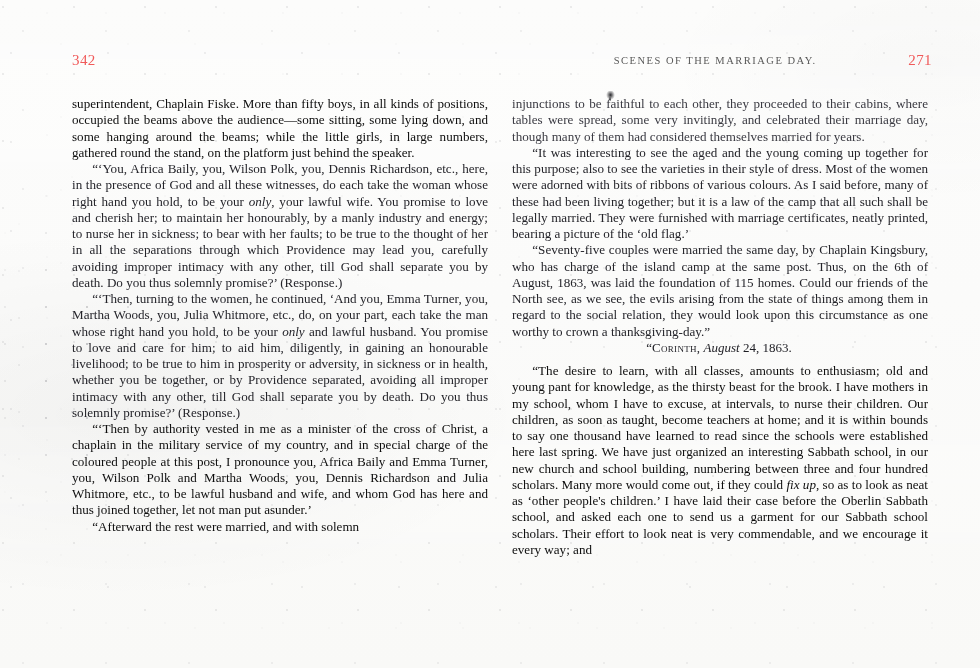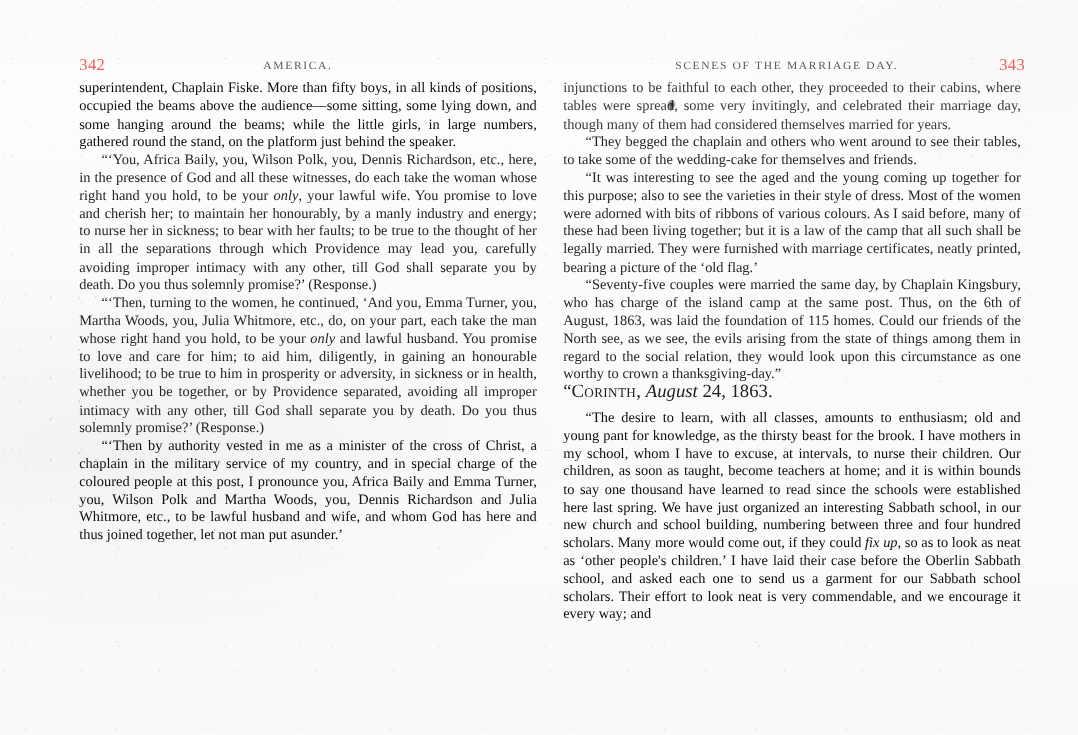--- a/index.html
+++ b/index.html
@@ -82,21 +82,21 @@
     font-variant: small-caps;
     text-transform: uppercase;
     transform: scaleY(0.96);
   }
   #head-left .head-title  { padding-right: 46px; }
   #head-right .head-title { padding-left: 10px; }
 
   
   .column {
     position: absolute;
-    top: 72px;
+    top: 96px;
     width: 416px;
     font-size: 13.1px;
     line-height: 16.25px;
     text-align: justify;
     text-justify: inter-word;
     color: #1b1b1b;
     hyphens: none;
   }
   #col-left  { left: 72px; }
   #col-right { left: 512px; }
@@ -119,22 +119,22 @@
     margin-top: 18px;
     margin-bottom: 9px;
     text-align: center;
     font-size: 9.5px;
     letter-spacing: 1.3px;
     text-transform: uppercase;
     color: #33333a;
     opacity: 0.88;
   }
   .dateline {
-    text-align: left;
-    font-size: 17px;
+    text-align: center;
+    font-size: 13px;
     margin-bottom: 7px;
     color: #1c1c22;
     padding-right: 2px;
   }
   .dateline .place {
     font-variant: small-caps;
     letter-spacing: 0.3px;
   }
 
   
@@ -175,47 +175,46 @@
   }
 </style>
 </head>
 <body>
 
 <div id="scan-page"></div>
 <div id="exposure-bands"></div>
 
 <div class="running-head" id="head-left">
   <span class="folio">342</span>
-  <span class="head-title">AMERICA.</span>
 </div>
 
 <div class="running-head" id="head-right">
   <span class="head-title">SCENES OF THE MARRIAGE DAY.</span>
-  <span class="folio">343</span>
+  <span class="folio">271</span>
 </div>
 
 <div class="column" id="col-left">
 
   <p class="noindent ink-strong">superintendent, Chaplain Fiske. More than fifty boys, in all kinds of positions, occupied the beams above the audience—some sitting, some lying down, and some hanging around the beams; while the little girls, in large numbers, gathered round the stand, on the platform just behind the speaker.</p>
 
 
   <p class="ink-mid"><span>“‘You, Africa Baily, you, Wilson Polk, you, Dennis Richardson, etc., here, in the presence of God and all these witnesses, do each take the woman whose right hand you hold, to be your </span><em>only</em><span>, your lawful wife. You promise to love and cherish her; to maintain her honourably, by a manly industry and energy; to nurse her in sickness; to bear with her faults; to be true to the thought of her in all the separations through which Providence may lead you, carefully avoiding improper intimacy with any other, till God shall separate you by death. Do you thus solemnly promise?’ (Response.)</span></p>
 
   <p class="ink-mid"><span>“‘Then, turning to the women, he continued, ‘And you, Emma Turner, you, Martha Woods, you, Julia Whitmore, etc., do, on your part, each take the man whose right hand you hold, to be your </span><em>only</em><span> and lawful husband. You promise to love and care for him; to aid him, diligently, in gaining an honourable livelihood; to be true to him in prosperity or adversity, in sickness or in health, whether you be together, or by Providence separated, avoiding all improper intimacy with any other, till God shall separate you by death. Do you thus solemnly promise?’ (Response.)</span></p>
 
   <p class="ink-strong">“‘Then by authority vested in me as a minister of the cross of Christ, a chaplain in the military service of my country, and in special charge of the coloured people at this post, I pronounce you, Africa Baily and Emma Turner, you, Wilson Polk and Martha Woods, you, Dennis Richardson and Julia Whitmore, etc., to be lawful husband and wife, and whom God has here and thus joined together, let not man put asunder.’</p>
 
+  <p class="ink-strong">“Afterward the rest were married, and with solemn</p>
 
 </div>
 
 <div class="column" id="col-right">
 
   <p class="noindent ink-faint">injunctions to be faithful to each other, they proceeded to their cabins, where tables were spread, some very invitingly, and celebrated their marriage day, though many of them had considered themselves married for years.</p>
 
-  <p class="ink-mid">“They begged the chaplain and others who went around to see their tables, to take some of the wedding-cake for themselves and friends.</p>
 
   <p class="ink-mid">“It was interesting to see the aged and the young coming up together for this purpose; also to see the varieties in their style of dress. Most of the women were adorned with bits of ribbons of various colours. As I said before, many of these had been living together; but it is a law of the camp that all such shall be legally married. They were furnished with marriage certificates, neatly printed, bearing a picture of the ‘old flag.’</p>
 
   <p class="ink-mid">“Seventy-five couples were married the same day, by Chaplain Kingsbury, who has charge of the island camp at the same post. Thus, on the 6th of August, 1863, was laid the foundation of 115 homes. Could our friends of the North see, as we see, the evils arising from the state of things among them in regard to the social relation, they would look upon this circumstance as one worthy to crown a thanksgiving-day.”</p>
 
 
   <div class="dateline"><span>“</span><span class="place">Corinth,</span> <em>August</em><span> 24, 1863.</span></div>
 
   <p class="ink-strong"><span>“The desire to learn, with all classes, amounts to enthusiasm; old and young pant for knowledge, as the thirsty beast for the brook. I have mothers in my school, whom I have to excuse, at intervals, to nurse their children. Our children, as soon as taught, become teachers at home; and it is within bounds to say one thousand have learned to read since the schools were established here last spring. We have just organized an interesting Sabbath school, in our new church and school building, numbering between three and four hundred scholars. Many more would come out, if they could </span><em>fix up</em><span>, so as to look as neat as ‘other people's children.’ I have laid their case before the Oberlin Sabbath school, and asked each one to send us a garment for our Sabbath school scholars. Their effort to look neat is very commendable, and we encourage it every way; and</span></p>
 

